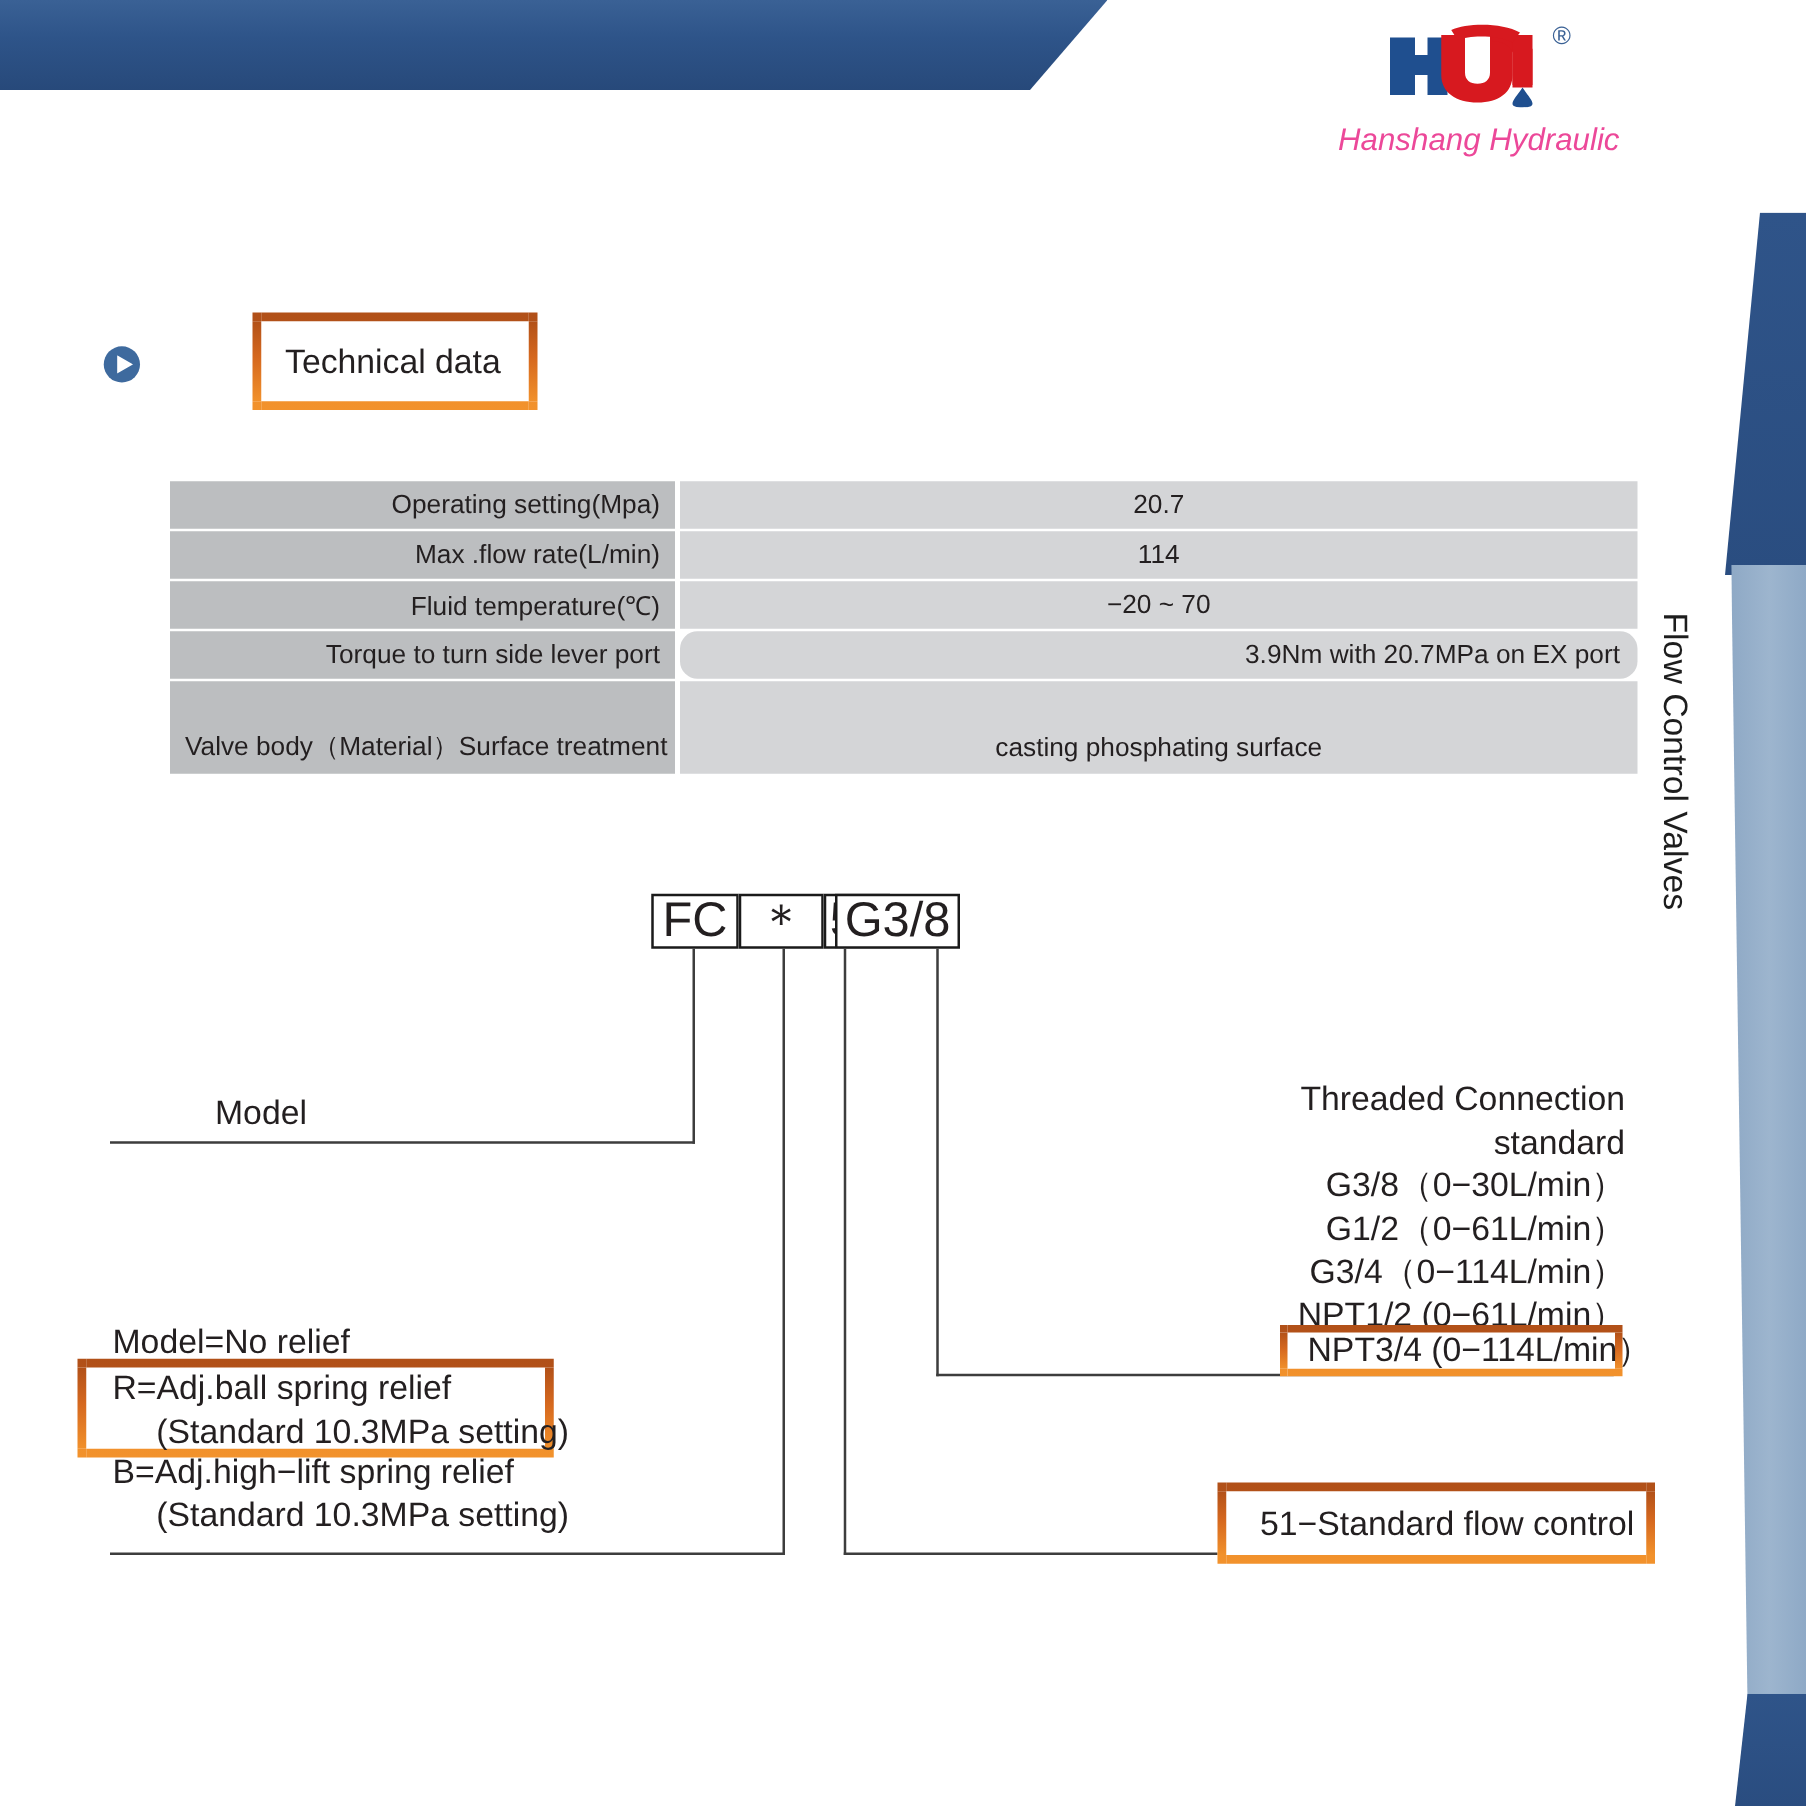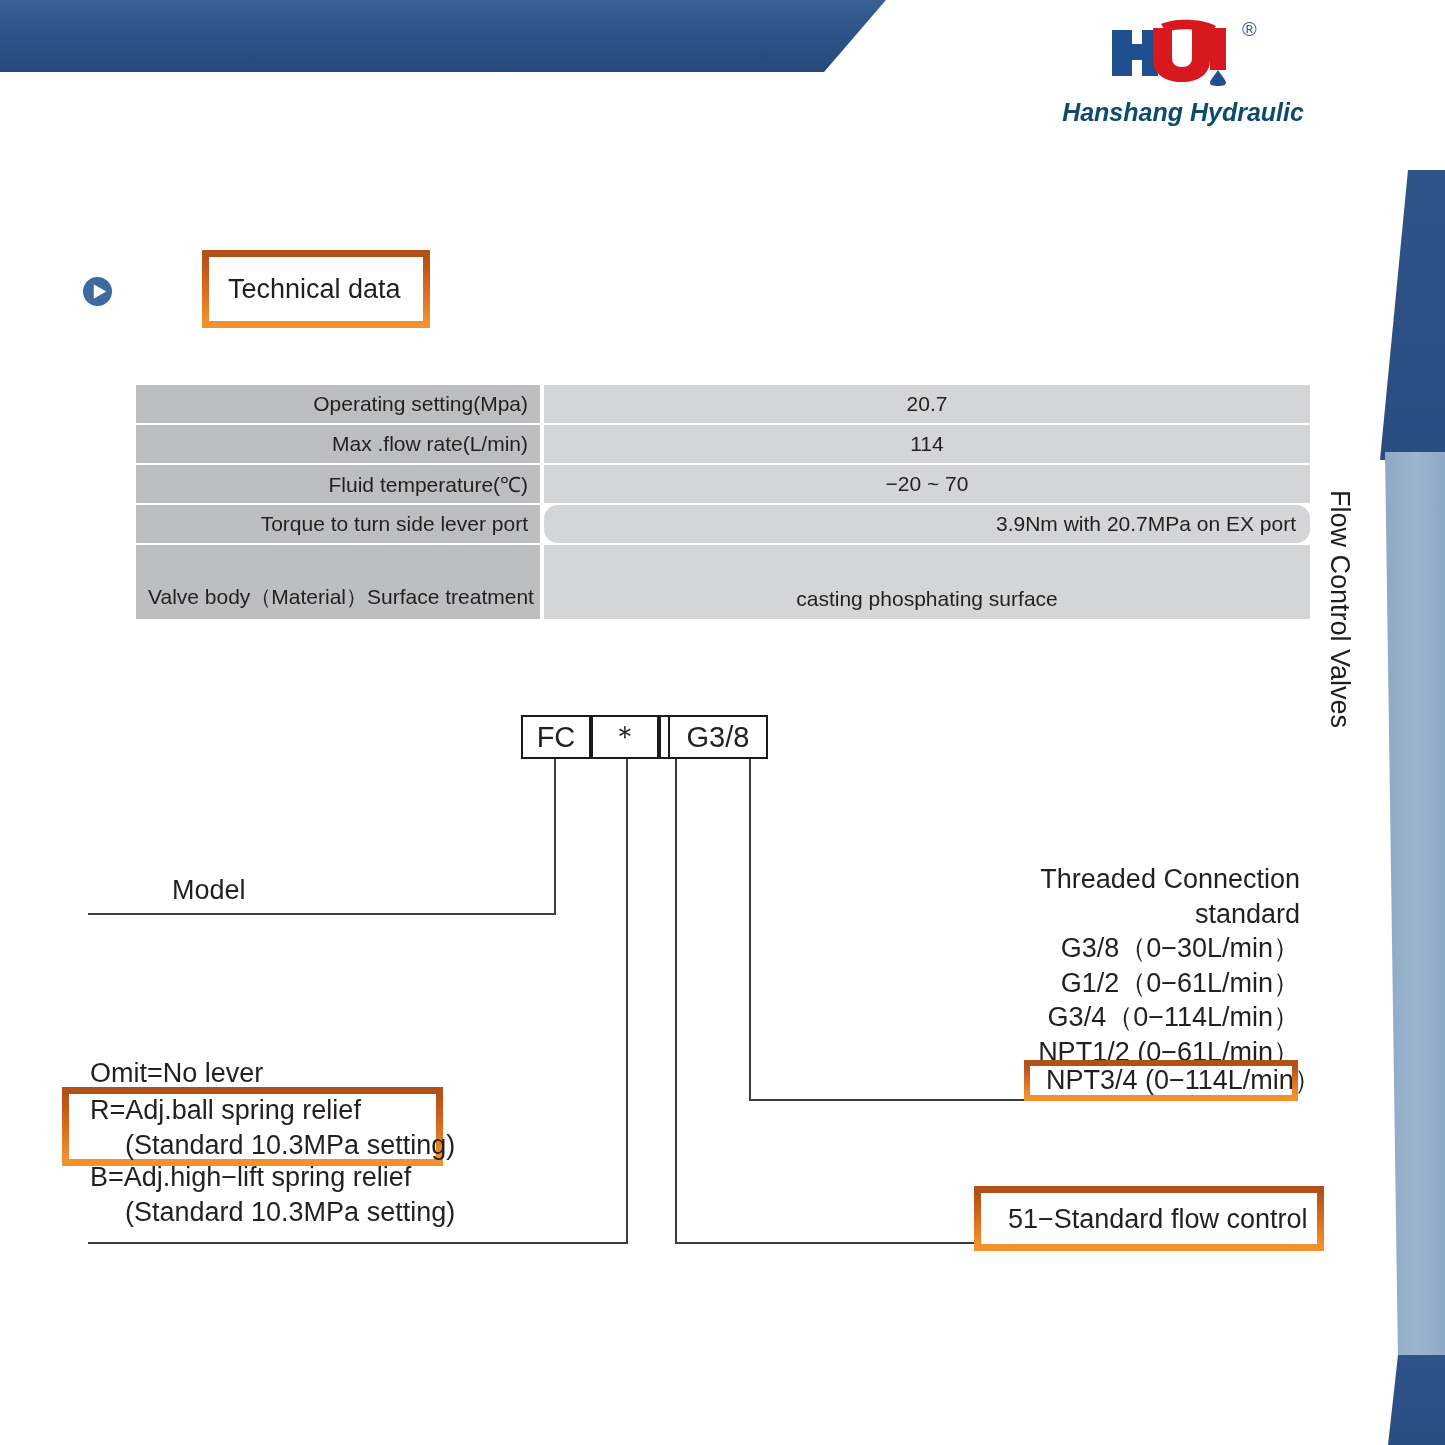--- a/index.html
+++ b/index.html
@@ -64,23 +64,23 @@
     color: #3a6195;
     line-height: 1;
   }
   .logo-text {
     position: absolute;
     left: 0px;
     top: 84px;
     width: 250px;
     text-align: center;
     font-size: 25px;
-    font-weight: bold;
+    font-weight: normal;
     font-style: italic;
-    color: #0c4a6e;
+    color: #ec4899;
     white-space: nowrap;
   }
 
   
   .side-top {
     position: absolute;
     left: 1380px;
     top: 170px;
     width: 65px;
     height: 290px;
@@ -220,21 +220,21 @@
 
   
   .code-box {
     position: absolute;
     box-sizing: border-box;
     border: 2px solid #1a1a1a;
     background: #ffffff;
     display: flex;
     align-items: center;
     justify-content: center;
-    font-size: 29px;
+    font-size: 39px;
     color: #231f20;
     height: 44px;
     top: 715px;
     white-space: nowrap;
   }
   #code-fc   { left: 521px; width: 70px; }
   #code-star { left: 591px; width: 68px; }
   #code-51   { left: 659px; width: 53px; }
   #code-g38  { left: 668px; width: 100px; }
 
@@ -388,21 +388,21 @@
     <div class="tl-row">standard</div>
     <div class="tl-row">G3/8（0−30L/min）</div>
     <div class="tl-row">G1/2（0−61L/min）</div>
     <div class="tl-row">G3/4（0−114L/min）</div>
     <div class="tl-row">NPT1/2 (0−61L/min）</div>
   </div>
 
   <div class="hl" id="hl-npt"></div>
   <div class="dtext" id="npt-highlight-text">NPT3/4 (0−114L/min）</div>
 
-  <div class="dtext" id="relief-omit">Omit=No lever</div>
+  <div class="dtext" id="relief-omit">Model=No relief</div>
 
   <div class="hl" id="hl-relief-r"></div>
   <div class="dtext" id="relief-r">
     <span>R=Adj.ball spring relief</span>
     <span class="indent">(Standard 10.3MPa setting)</span>
   </div>
 
   <div class="dtext" id="relief-b">
     <span>B=Adj.high−lift spring relief</span>
     <span class="indent">(Standard 10.3MPa setting)</span>

